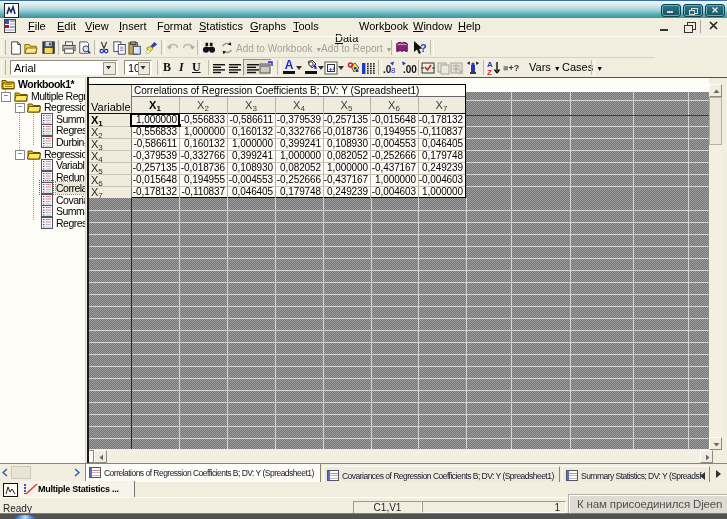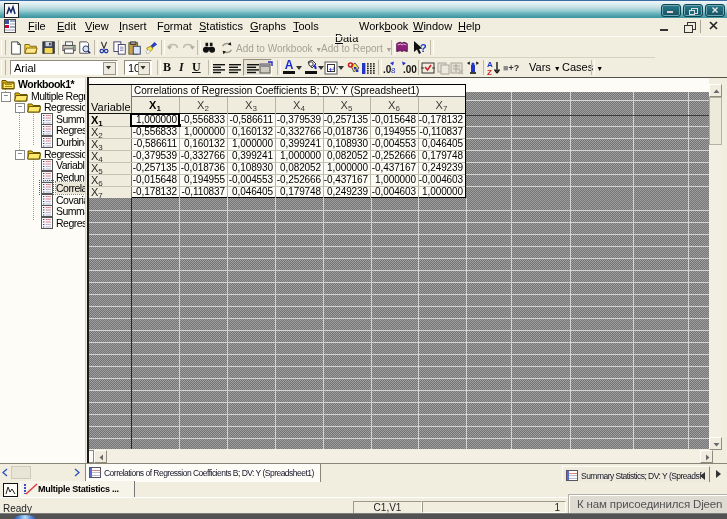--- a/index.html
+++ b/index.html
@@ -720,20 +720,24 @@
     </svg>
   <div class="abs" style="left:11px;top:2px;width:18px;height:11px;background:#e9e5d6;border:1px solid #cfcbbc;"></div>
   <svg class="abs" style="left:72px;top:4px;" width="9" height="9">
       <path d="M3 1 L7 4.5 L3 8" stroke="#2a52be" stroke-width="1.3" fill="none"></path>
     </svg>
 
   <div class="abs tab tabact" style="left:85px;top:0px;width:236px;height:18px;">
     <div class="tabic" style="position:absolute;left:3px;top:3px;"></div>
     <div class="tabtx" style="position:absolute;left:18px;top:4px;">Correlations of Regression Coefficients B; DV: Y (Spreadsheet1)</div>
   </div>
+  <div class="abs tab" style="left:323px;top:2px;width:237px;height:16px;">
+    <div class="tabic" style="position:absolute;left:3px;top:3px;"></div>
+    <div class="tabtx" style="position:absolute;left:18px;top:4px;">Covariances of Regression Coefficients B; DV: Y (Spreadsheet1)</div>
+  </div>
   <div class="abs tab" style="left:562px;top:2px;width:148px;height:16px;">
     <div class="tabic" style="position:absolute;left:3px;top:3px;"></div>
     <div class="tabtx" style="position:absolute;left:18px;top:4px;">Summary Statistics; DV: Y (Spreadsf</div>
     <svg style="position:absolute;right:3px;top:5px;" width="7" height="8">
         <path d="M6 0 L1 4 L6 8 Z" fill="#333"></path>
       </svg>
   </div>
   <svg class="abs" style="left:715px;top:6px;" width="8" height="8">
       <path d="M1 0 L6 4 L1 8 Z" fill="#333"></path>
     </svg>

